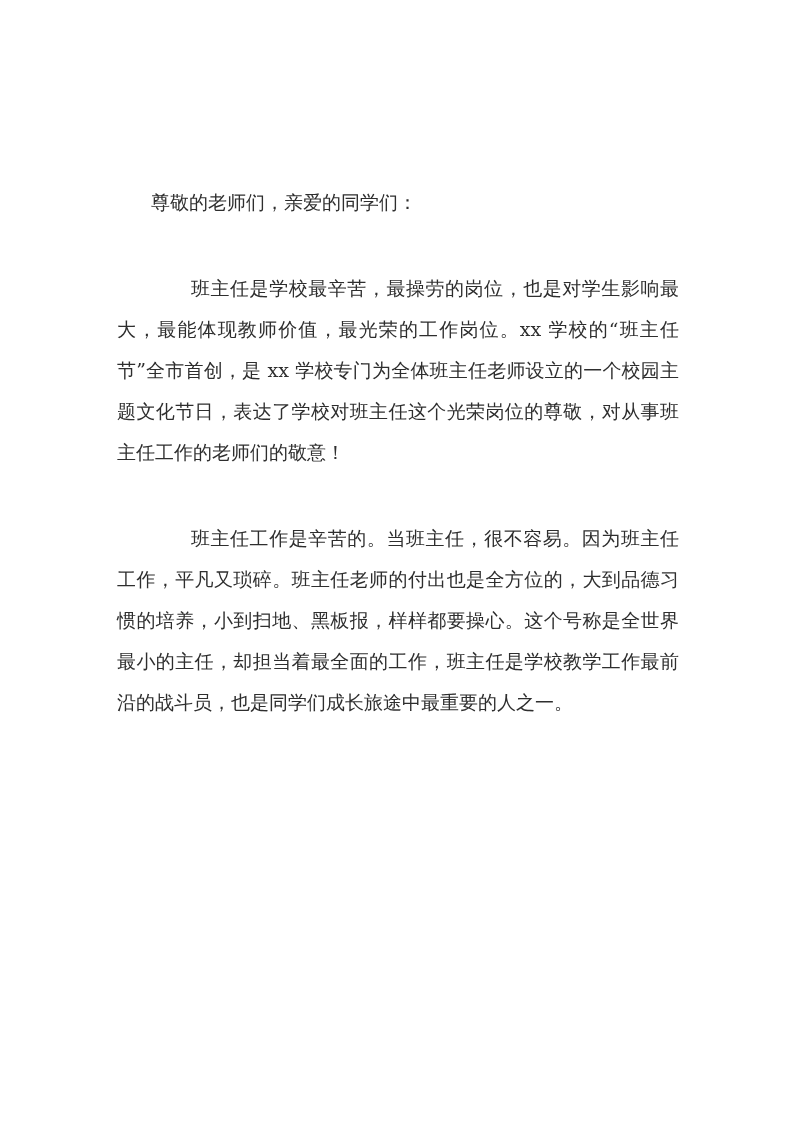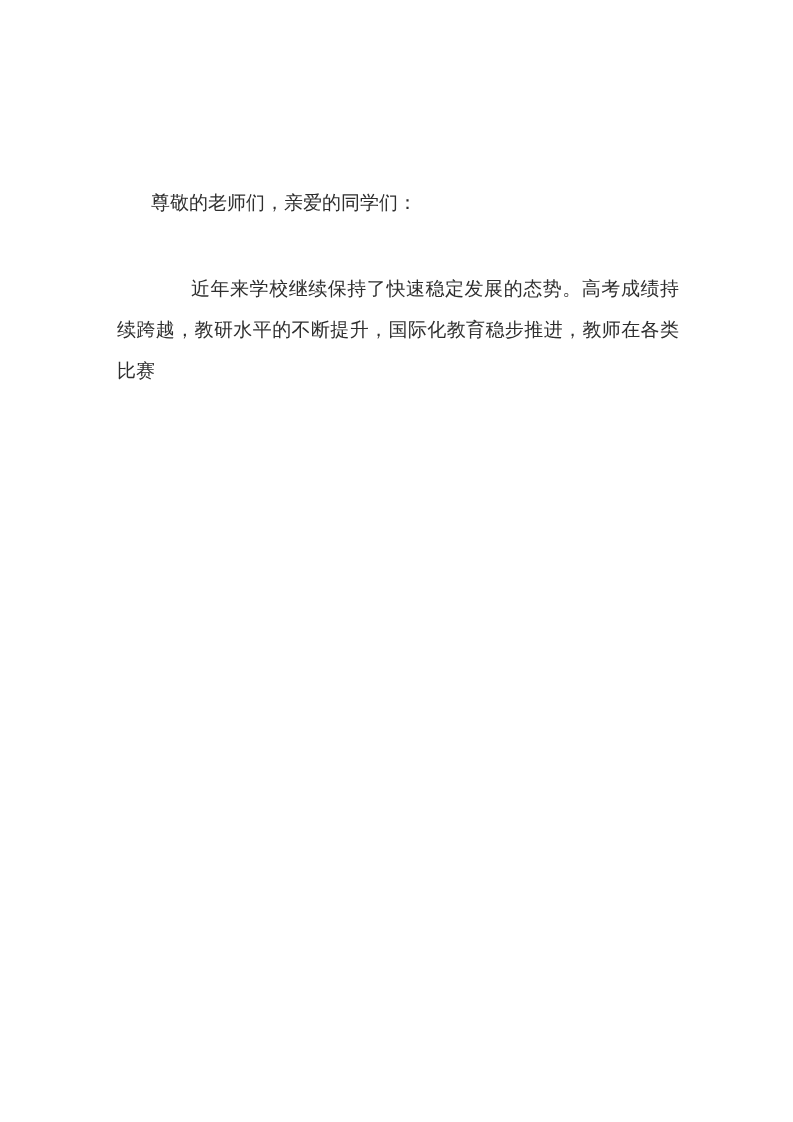--- a/index.html
+++ b/index.html
@@ -32,16 +32,17 @@
   p.indent-small { text-indent: 34px; }
   p.indent-large { text-indent: 74px; }
 </style>
 </head>
 <body>
 
 <div class="page">
   <p class="para indent-small">尊敬的老师们，亲爱的同学们：</p>
 
 
+  <p class="para indent-large">班主任是学校最辛苦，最操劳的岗位，也是对学生影响最大，最能体现教师价值，最光荣的工作岗位。xx 学校的“班主任节”全市首创，是 xx 学校专门为全体班主任老师设立的一个校园主题文化节日，表达了学校对班主任这个光荣岗位的尊敬，对从事班主任工作的老师们的敬意！</p>
 
+  <p class="para indent-large">班主任工作是辛苦的。当班主任，很不容易。因为班主任工作，平凡又琐碎。班主任老师的付出也是全方位的，大到品德习惯的培养，小到扫地、黑板报，样样都要操心。这个号称是全世界最小的主任，却担当着最全面的工作，班主任是学校教学工作最前沿的战斗员，也是同学们成长旅途中最重要的人之一。</p>
 
-  <p class="para indent-large">近年来学校继续保持了快速稳定发展的态势。高考成绩持续跨越，教研水平的不断提升，国际化教育稳步推进，教师在各类比赛</p>
 </div>
 
 </body></html>

